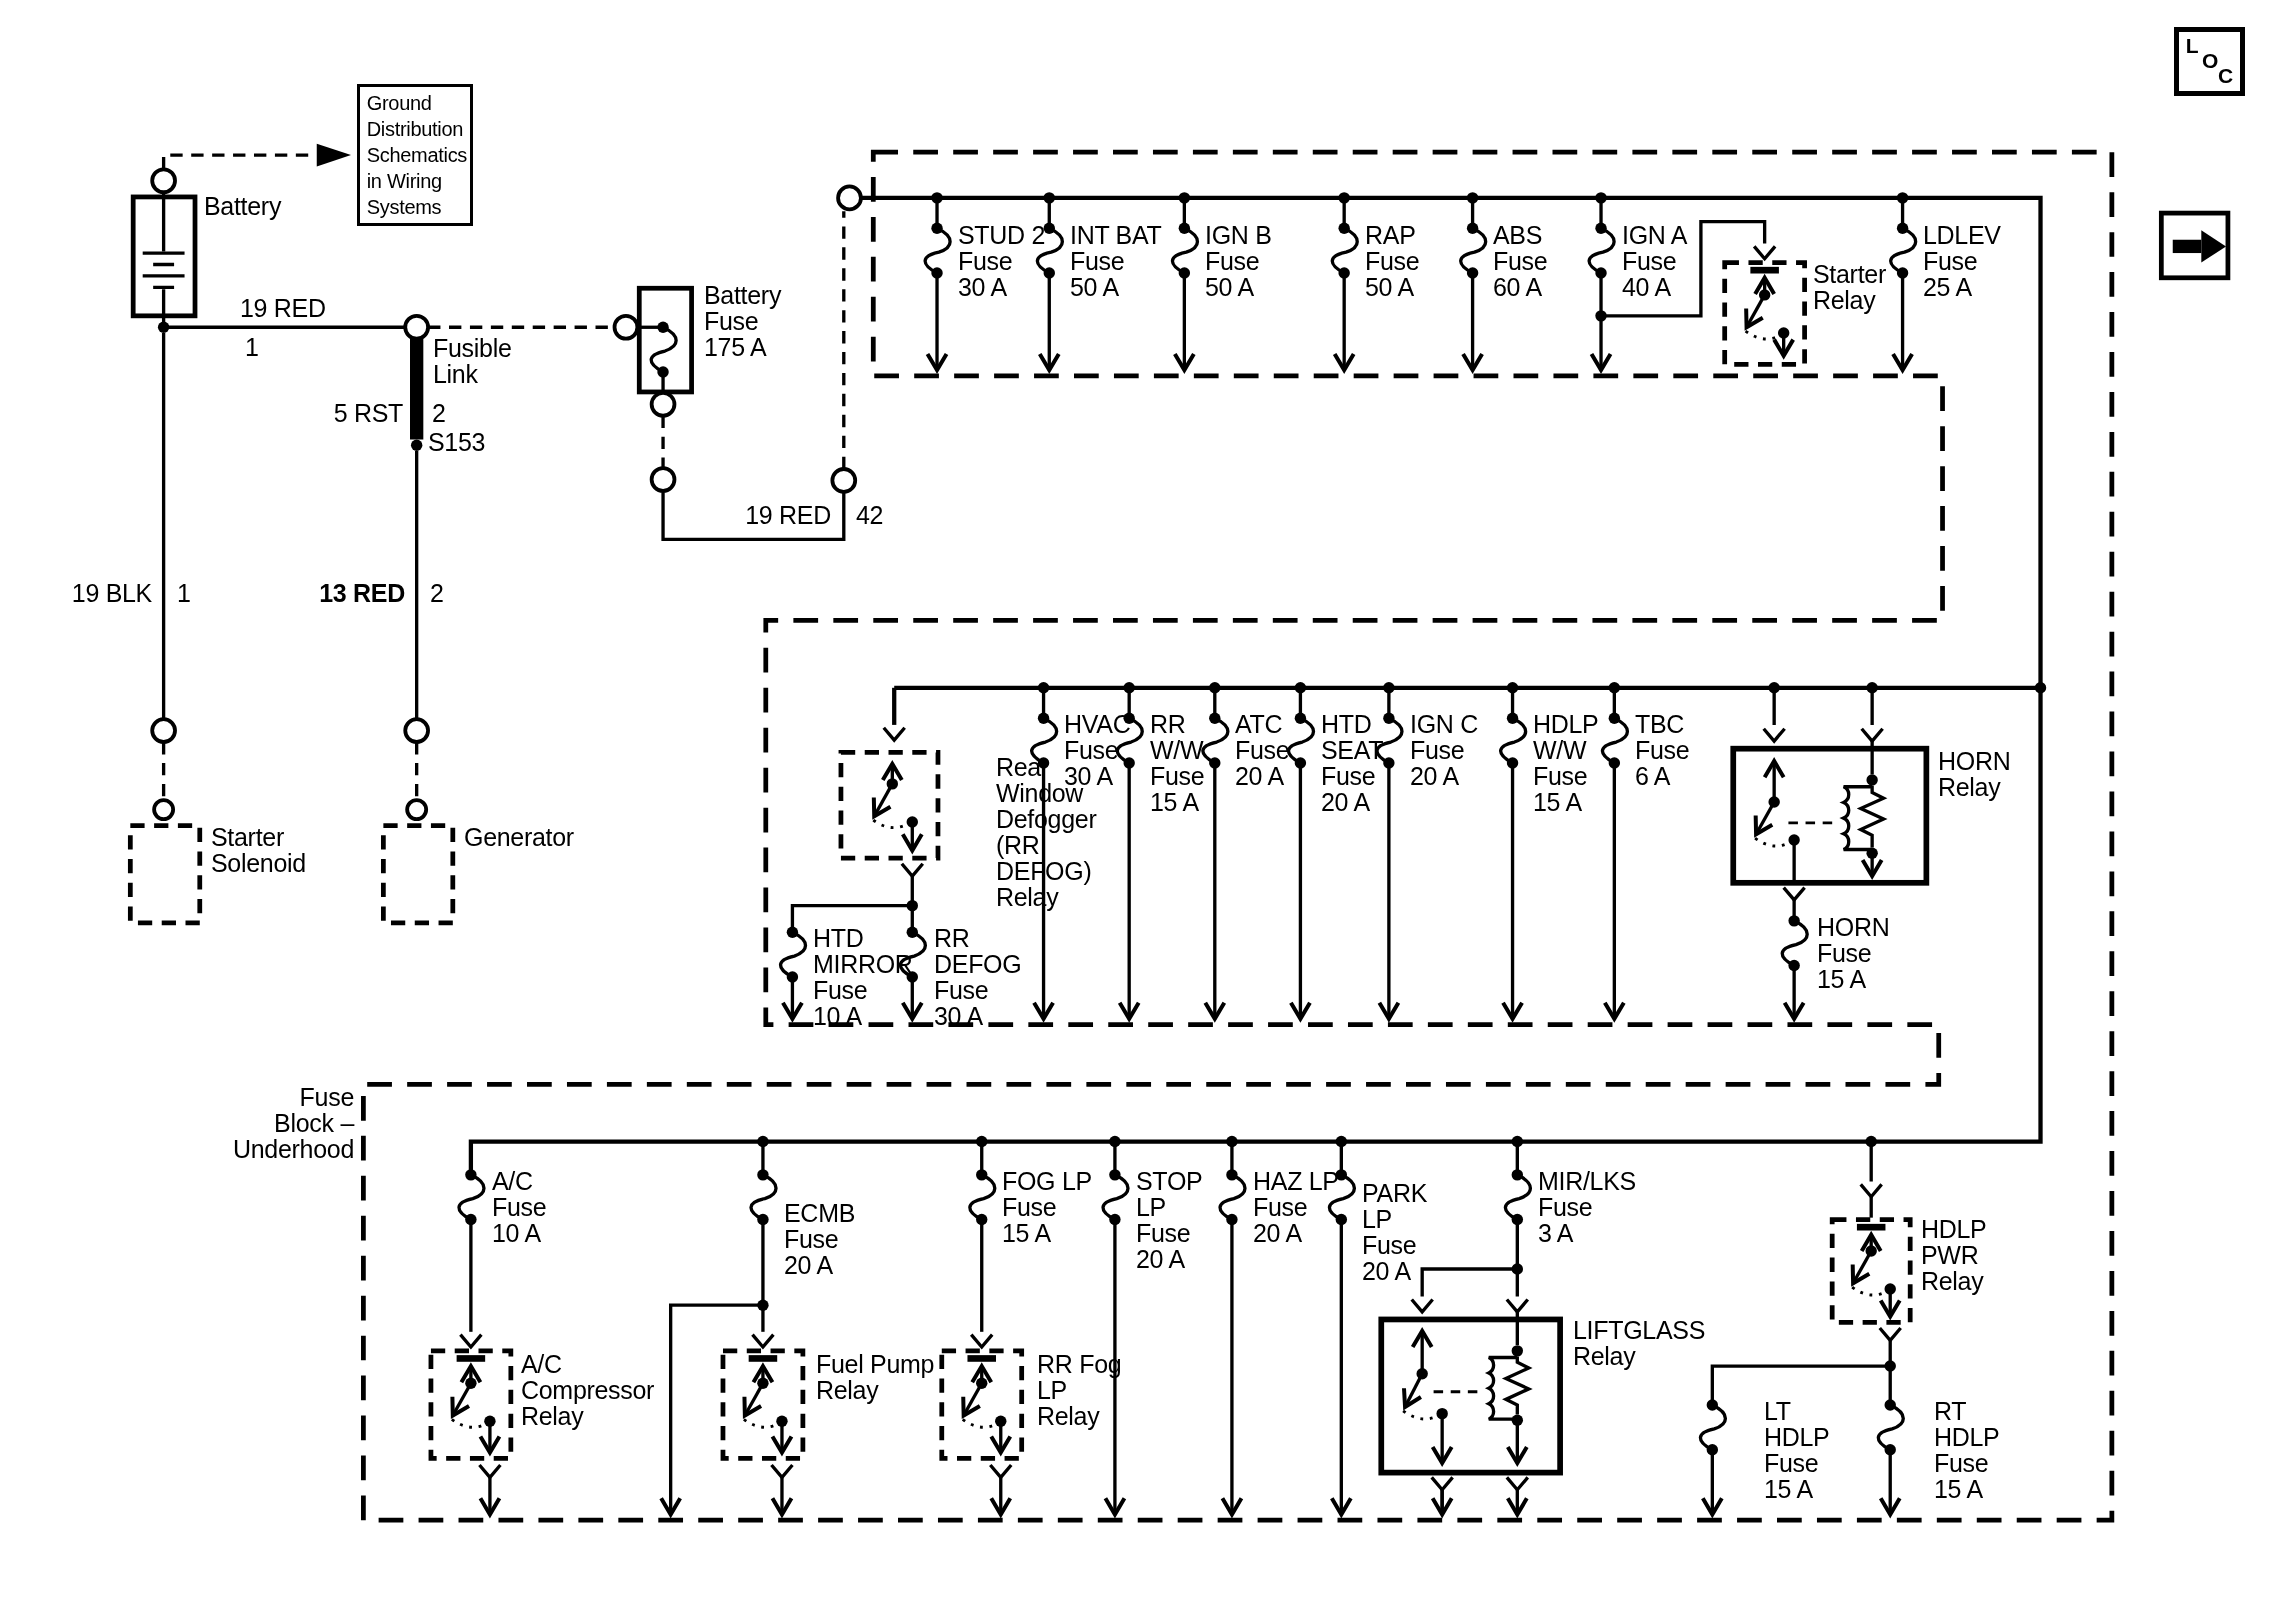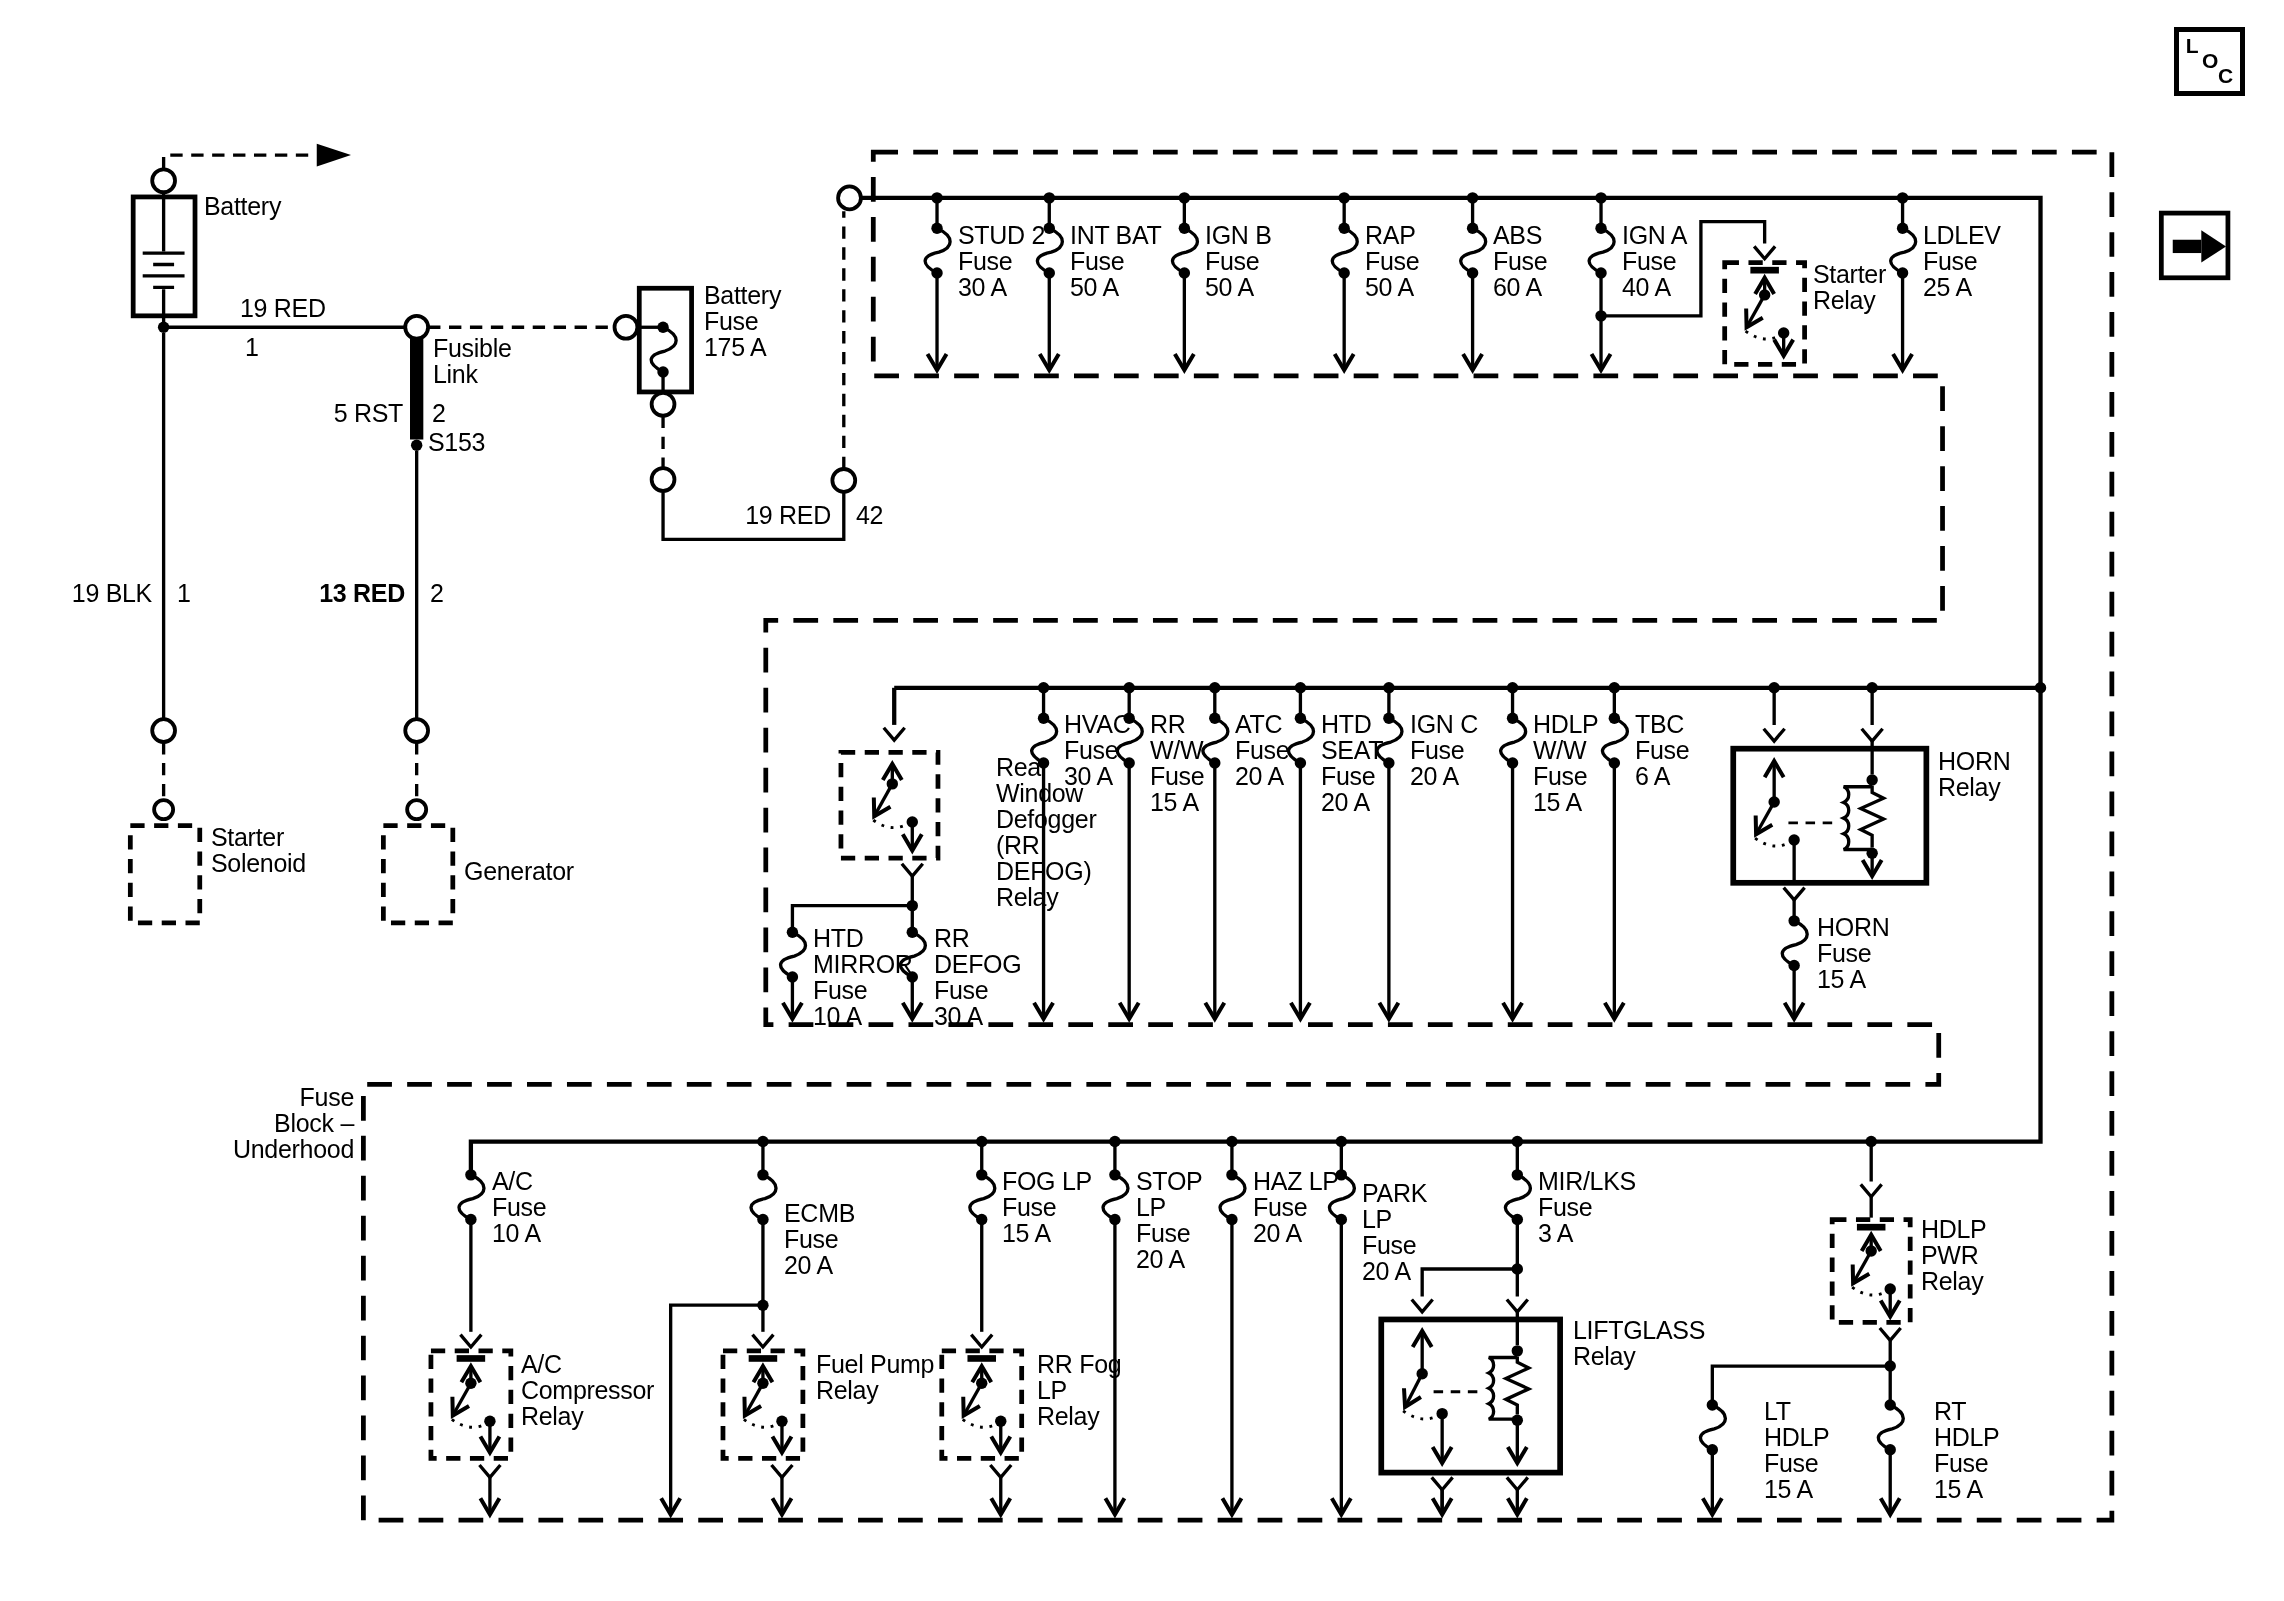--- a/index.html
+++ b/index.html
@@ -435,20 +435,27 @@
     <path d="M1987,1524 V1592" marker-end="url(#va)"></path>
   </g>
 
   <g>
     <rect x="2272" y="224" width="70" height="68" stroke-width="5"></rect>
     <rect x="2284" y="252" width="30" height="14" fill="#000" stroke="none"></rect>
     <polygon points="2314,242 2314,276 2340,259" fill="#000" stroke="none"></polygon>
   </g>
 </svg>
 
+<div class="gbox">
+  <div class="lb">Ground
+Distribution
+Schematics
+in Wiring
+Systems</div>
+</div>
 
 <div class="locbox">
   <span class="l1">L</span>
   <span class="l2">O</span>
   <span class="l3">C</span>
 </div>
 
 <div class="lb" style="left:204px;top:193px;">Battery</div>
 <div class="lb" style="left:240px;top:295px;">19 RED</div>
 <div class="lb" style="left:245px;top:334px;">1</div>
@@ -461,21 +468,21 @@
 Fuse
 175 A</div>
 <div class="lb ra" style="left:723px;top:502px;width:108px;">19 RED</div>
 <div class="lb" style="left:856px;top:502px;">42</div>
 <div class="lb ra" style="left:57px;top:580px;width:95px;">19 BLK</div>
 <div class="lb" style="left:177px;top:580px;">1</div>
 <div class="lb ra" style="left:310px;top:580px;width:95px;font-weight:bold;">13 RED</div>
 <div class="lb" style="left:430px;top:580px;">2</div>
 <div class="lb" style="left:211px;top:824px;">Starter
 Solenoid</div>
-<div class="lb" style="left:464px;top:824px;margin-top:34px;">Generator</div>
+<div class="lb" style="left:464px;top:824px;">Generator</div>
 <div class="lb ra" style="left:171px;top:1084px;width:183px;">Fuse
 Block –
 Underhood</div>
 
 <div class="lb" style="left:958px;top:222px;">STUD 2
 Fuse
 30 A</div>
 <div class="lb" style="left:1070px;top:222px;">INT BAT
 Fuse
 50 A</div>

